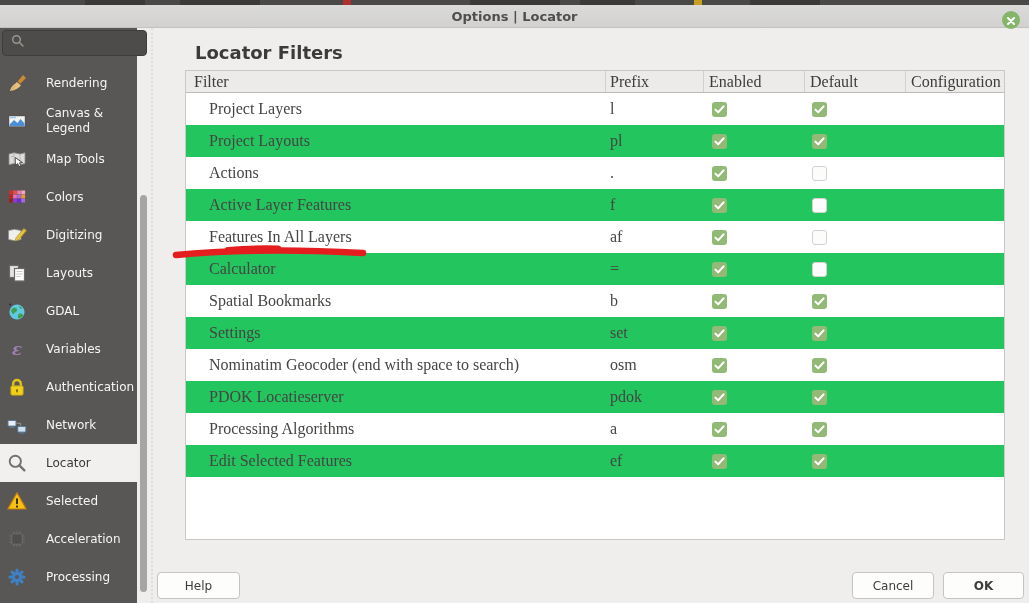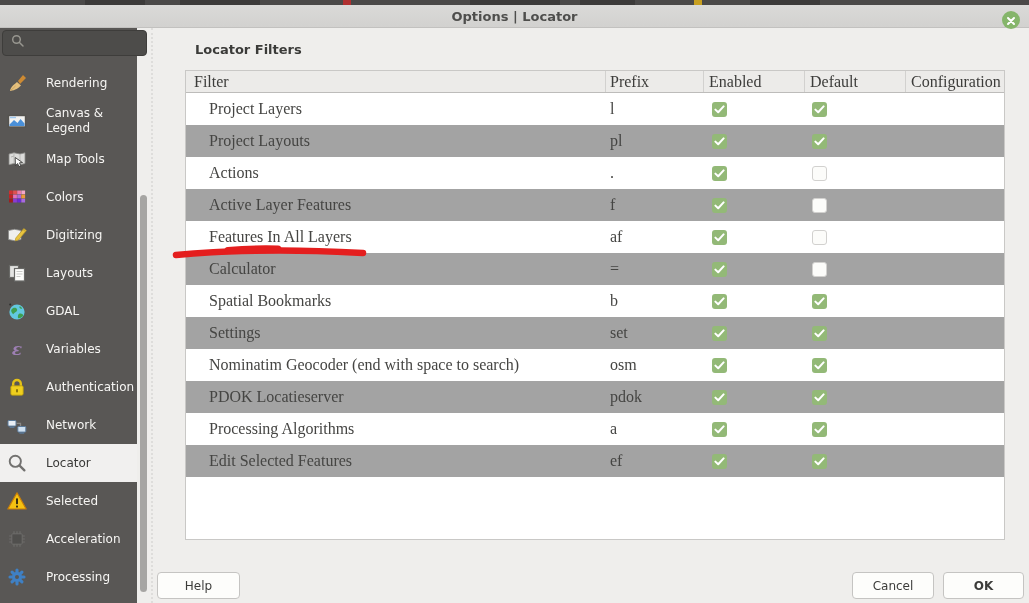--- a/index.html
+++ b/index.html
@@ -44,36 +44,36 @@
   .side-item.selected { background:#f1f0ef; color:#3a3a38; }
   .side-scrollthumb {
     position:absolute; left:140px; top:195px; width:7px; height:397px;
     background:#a6a5a3; border-radius:3.5px; z-index:4;
   }
   .splitter-dots {
     position:absolute; left:151px; top:28px; height:575px; width:2px;
     border-left:2px dotted #d9d8d6; opacity:.75;
   }
   
-  .heading { position:absolute; left:195px; top:42px; font-size:13px; font-weight:bold; color:#3b3b39; }
+  .heading { position:absolute; left:195px; top:42px; font-size:18px; font-weight:bold; color:#3b3b39; }
   .filters-table {
     position:absolute; left:185px; top:70px; width:820px; height:470px;
     background:#ffffff; border:1px solid #c9c8c6; font-size:16px; color:#454543;
     overflow:hidden;
     font-family:Liberation Serif, serif;
   }
   .thead { display:flex; height:22px; background:#ecebe9; border-bottom:1px solid #bdbcba; }
   .th { line-height:21px; color:#3c3c3a; border-right:1px solid #d2d1cf; padding-left:5px; overflow:hidden; white-space:nowrap; }
   .th.c0 { width:420px; padding-left:8px; }
   .th.c1 { width:98px; padding-left:4px; }
   .th.c2 { width:101px; }
   .th.c3 { width:101px; }
   .th.c4 { flex:1; border-right:none; }
   .tr { display:flex; height:32px; align-items:center; background:#ffffff; }
-  .tr.alt { background:#a3a3a3; }
+  .tr.alt { background:#22c55e; }
   .td { overflow:hidden; white-space:nowrap; }
   .td.c0 { width:420px; padding-left:23px; }
   .td.c1 { width:98px; padding-left:4px; }
   .td.c2 { width:101px; }
   .td.c3 { width:101px; }
   .td.c4 { flex:1; }
   .cb {
     display:block; width:15px; height:15px; border-radius:3px;
     background:#fcfcfa; border:1px solid #d2d1cf;
   }

